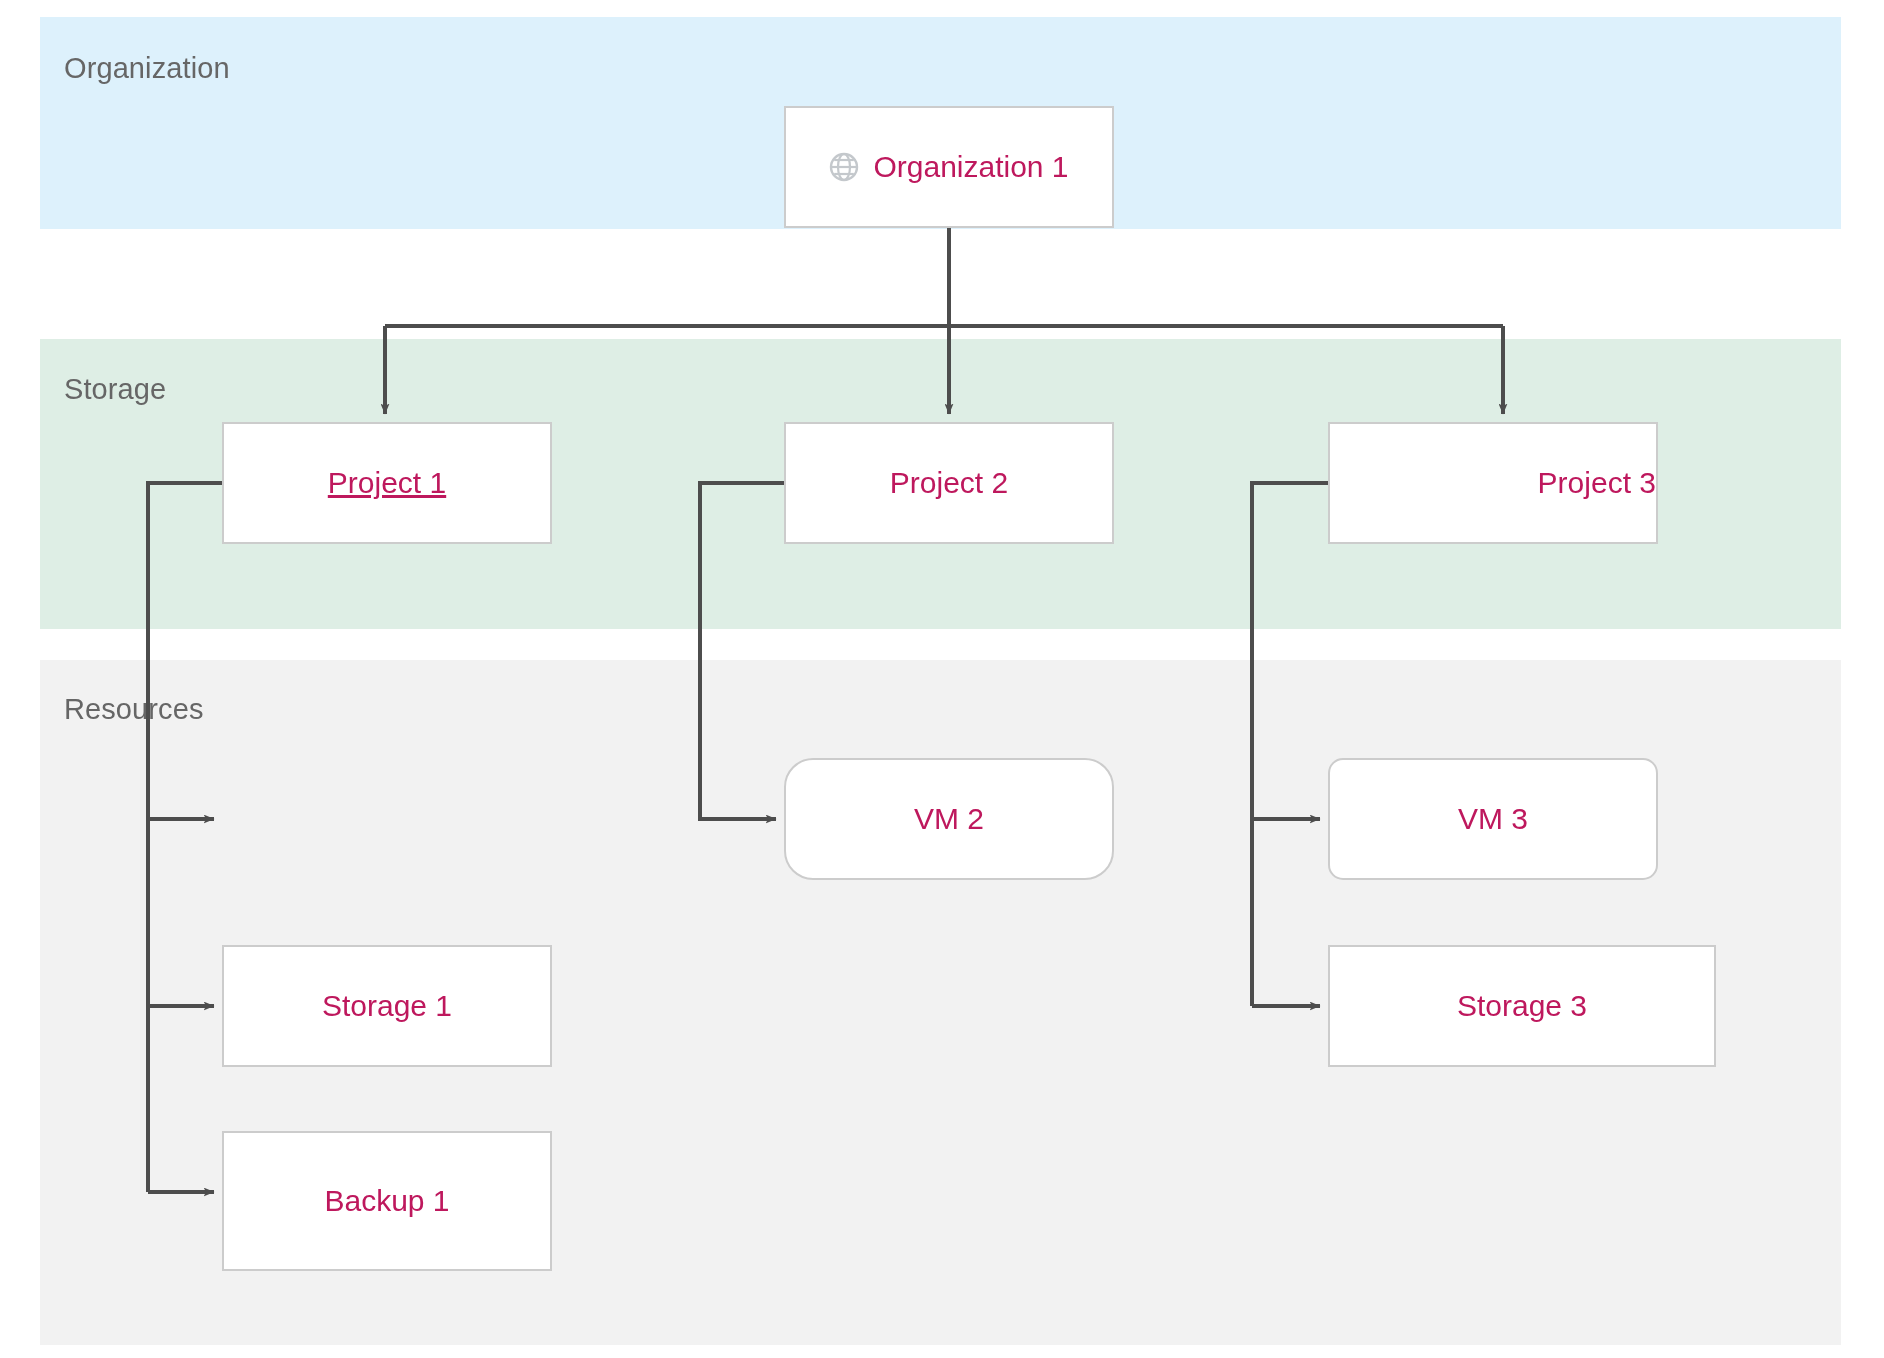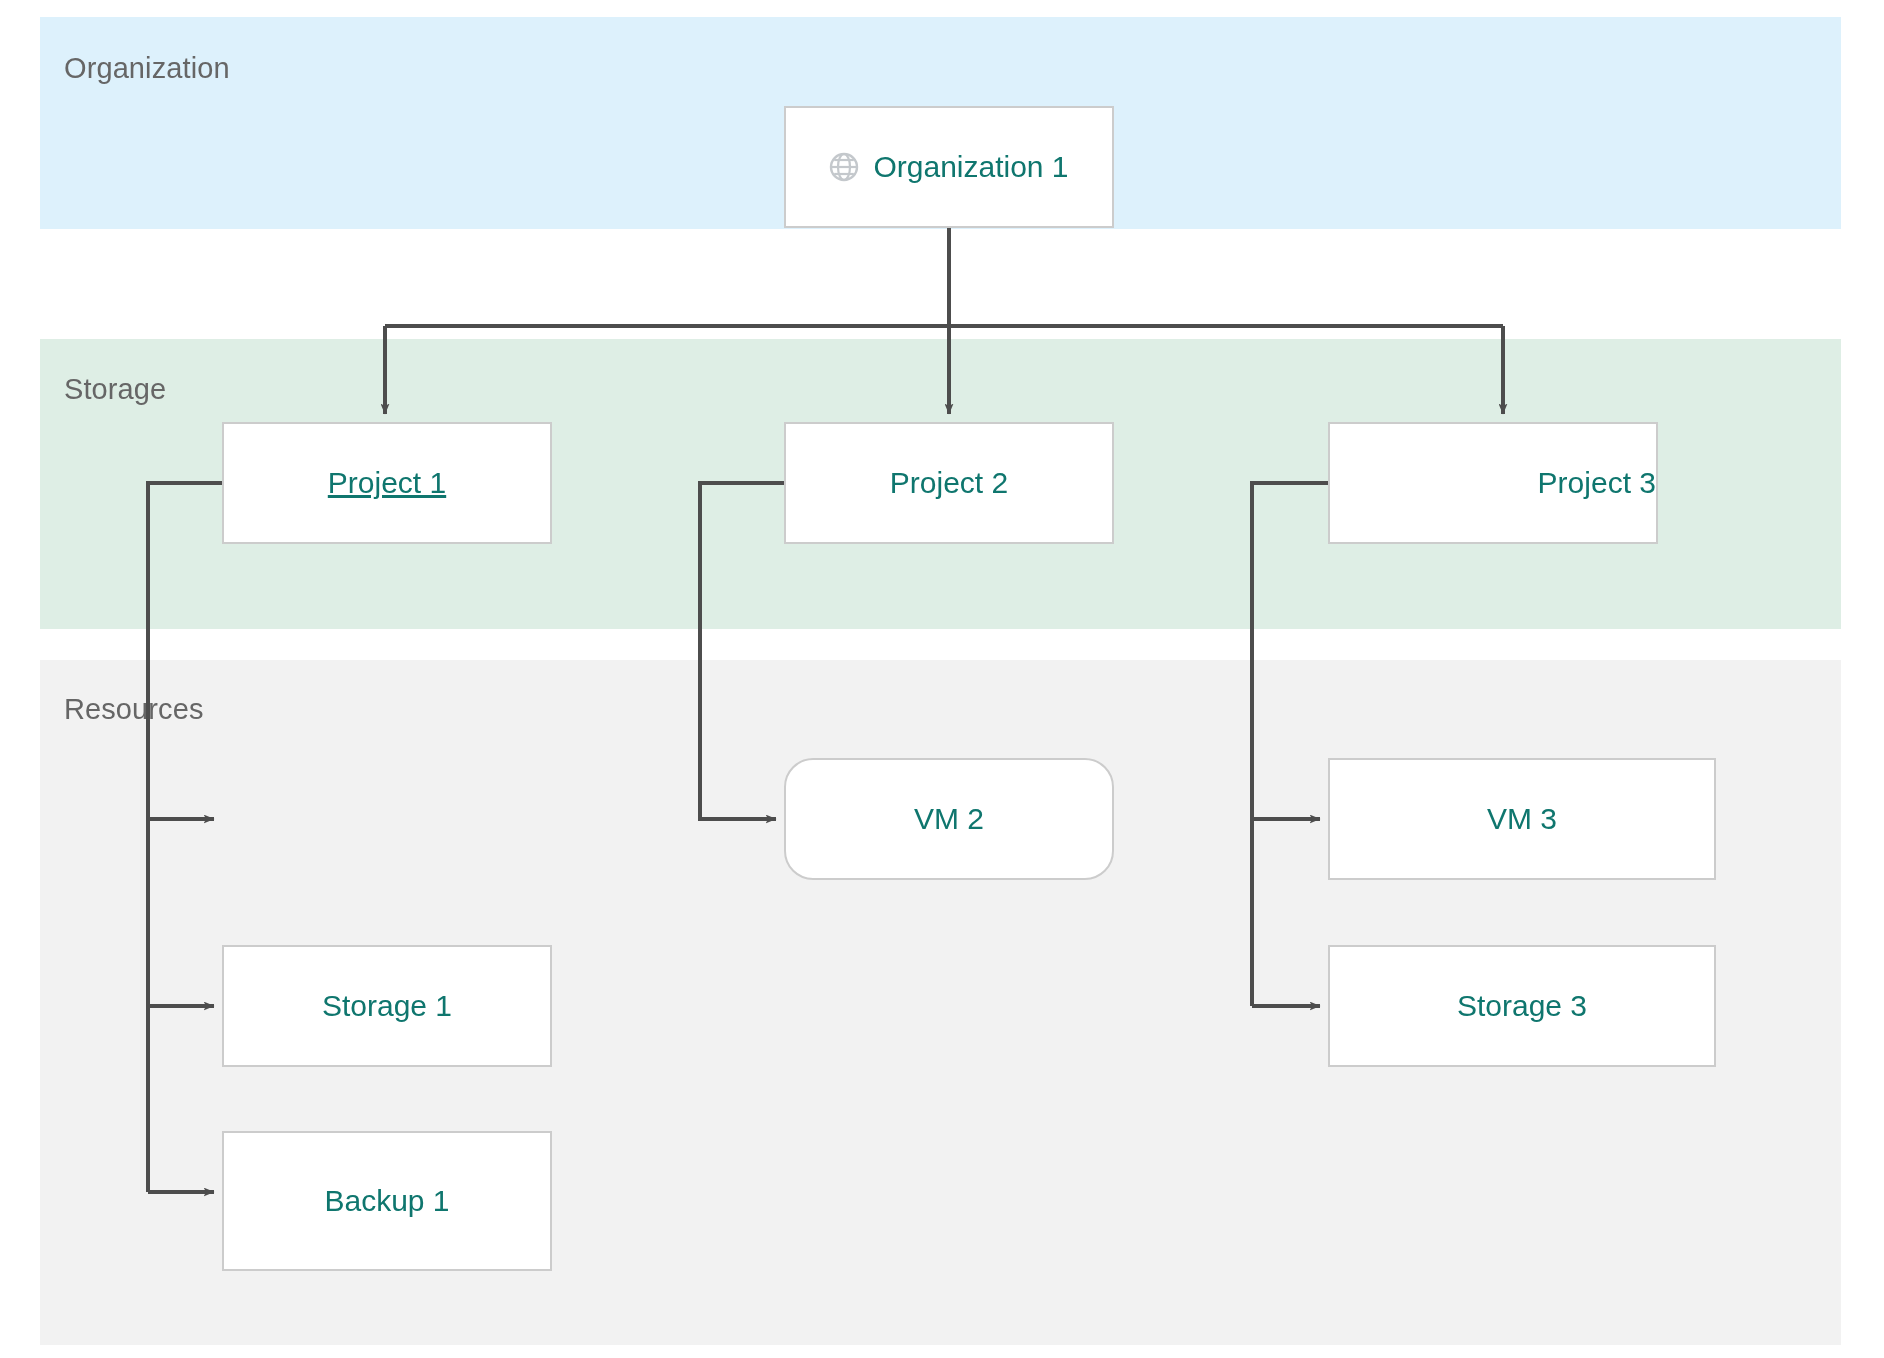--- a/index.html
+++ b/index.html
@@ -46,21 +46,21 @@
 
   .node {
     position: absolute;
     box-sizing: border-box;
     background: #ffffff;
     border: 2px solid #cccccc;
     display: flex;
     align-items: center;
     justify-content: center;
     font-size: 30px;
-    color: #0f766e;
+    color: #be185d;
     white-space: nowrap;
   }
   .node-label { pointer-events: none; }
 
   
   #node-org {
     left: 784px; top: 106px; width: 330px; height: 122px;
     gap: 14px;
   }
   .globe-icon {
@@ -73,21 +73,21 @@
   
   #node-project-1 { left: 222px; top: 422px; width: 330px; height: 122px; text-decoration: underline; }
   #node-project-2 { left: 784px; top: 422px; width: 330px; height: 122px; }
   #node-project-3 { left: 1328px; top: 422px; width: 330px; height: 122px; justify-content: flex-end; }
 
   
   #node-vm-1      { left: 222px;  top: 758px;  width: 330px; height: 122px; }
   #node-storage-1 { left: 222px;  top: 945px;  width: 330px; height: 122px; }
   #node-backup-1  { left: 222px;  top: 1131px; width: 330px; height: 140px; text-align: center; }
   #node-vm-2      { left: 784px;  top: 758px;  width: 330px; height: 122px; border-radius: 29px; }
-  #node-vm-3      { left: 1328px; top: 758px;  width: 388px; height: 122px; }
+  #node-vm-3      { left: 1328px; top: 758px;  width: 330px; height: 122px; border-radius: 15px; }
   #node-storage-3 { left: 1328px; top: 945px;  width: 388px; height: 122px; }
 
   #edges {
     position: absolute;
     left: 0; top: 0;
     width: 1884px; height: 1358px;
     pointer-events: none;
   }
 </style>
 </head>

